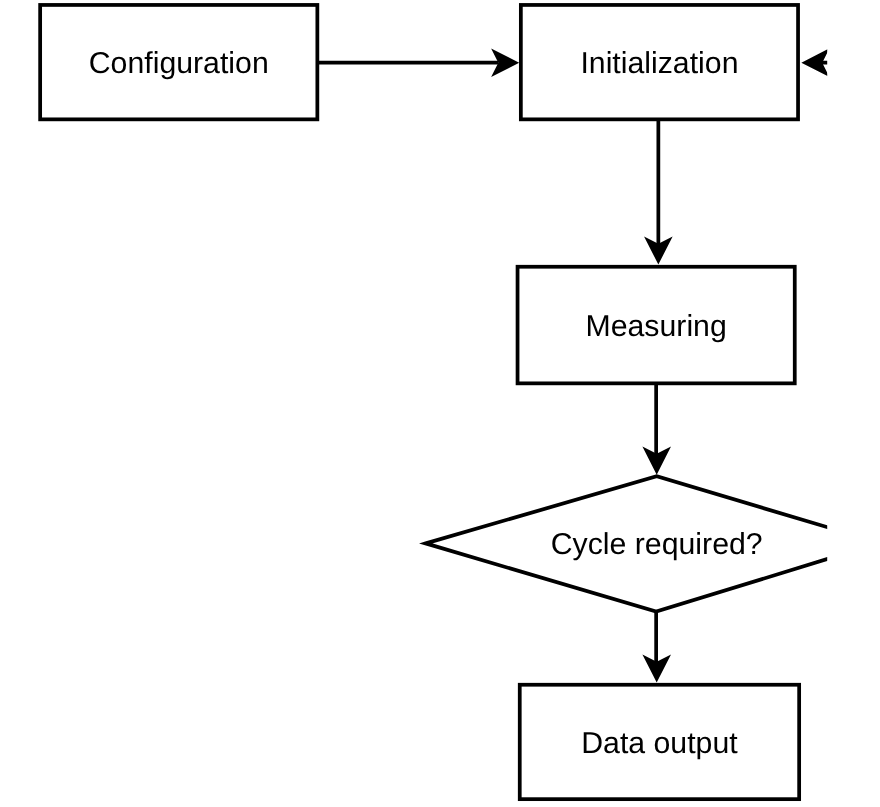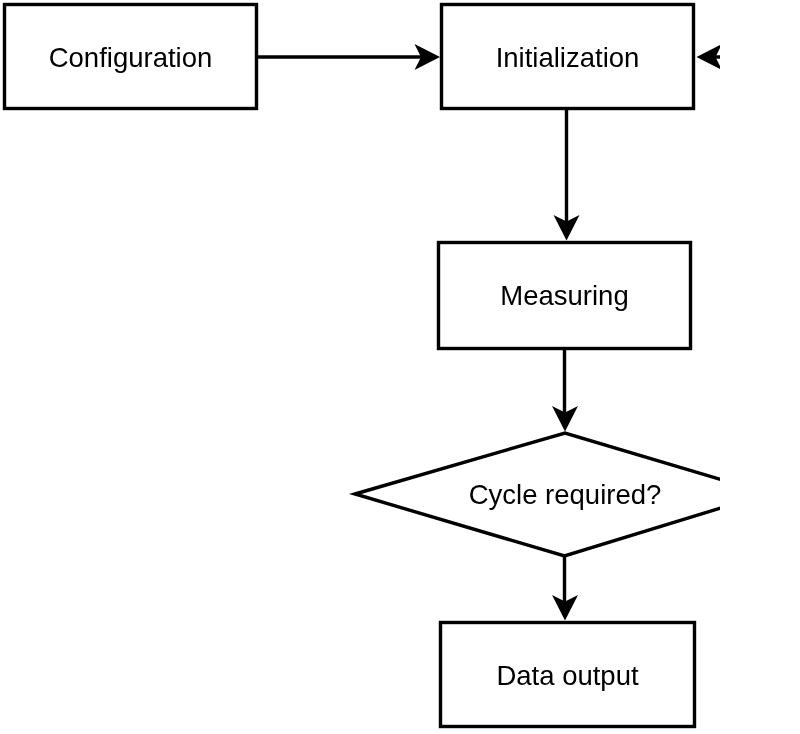--- a/index.html
+++ b/index.html
@@ -6,20 +6,21 @@
     margin: 0;
     padding: 0;
     background: #ffffff;
   }
   .canvas {
     position: relative;
     width: 720px;
     height: 734px;
     background: #ffffff;
     overflow: hidden;
+    padding-left: 32px;
   }
   svg {
     display: block;
   }
   .node-label {
     font-family: "Liberation Sans", sans-serif;
     font-size: 27.5px;
     fill: #000000;
   }
 </style>

